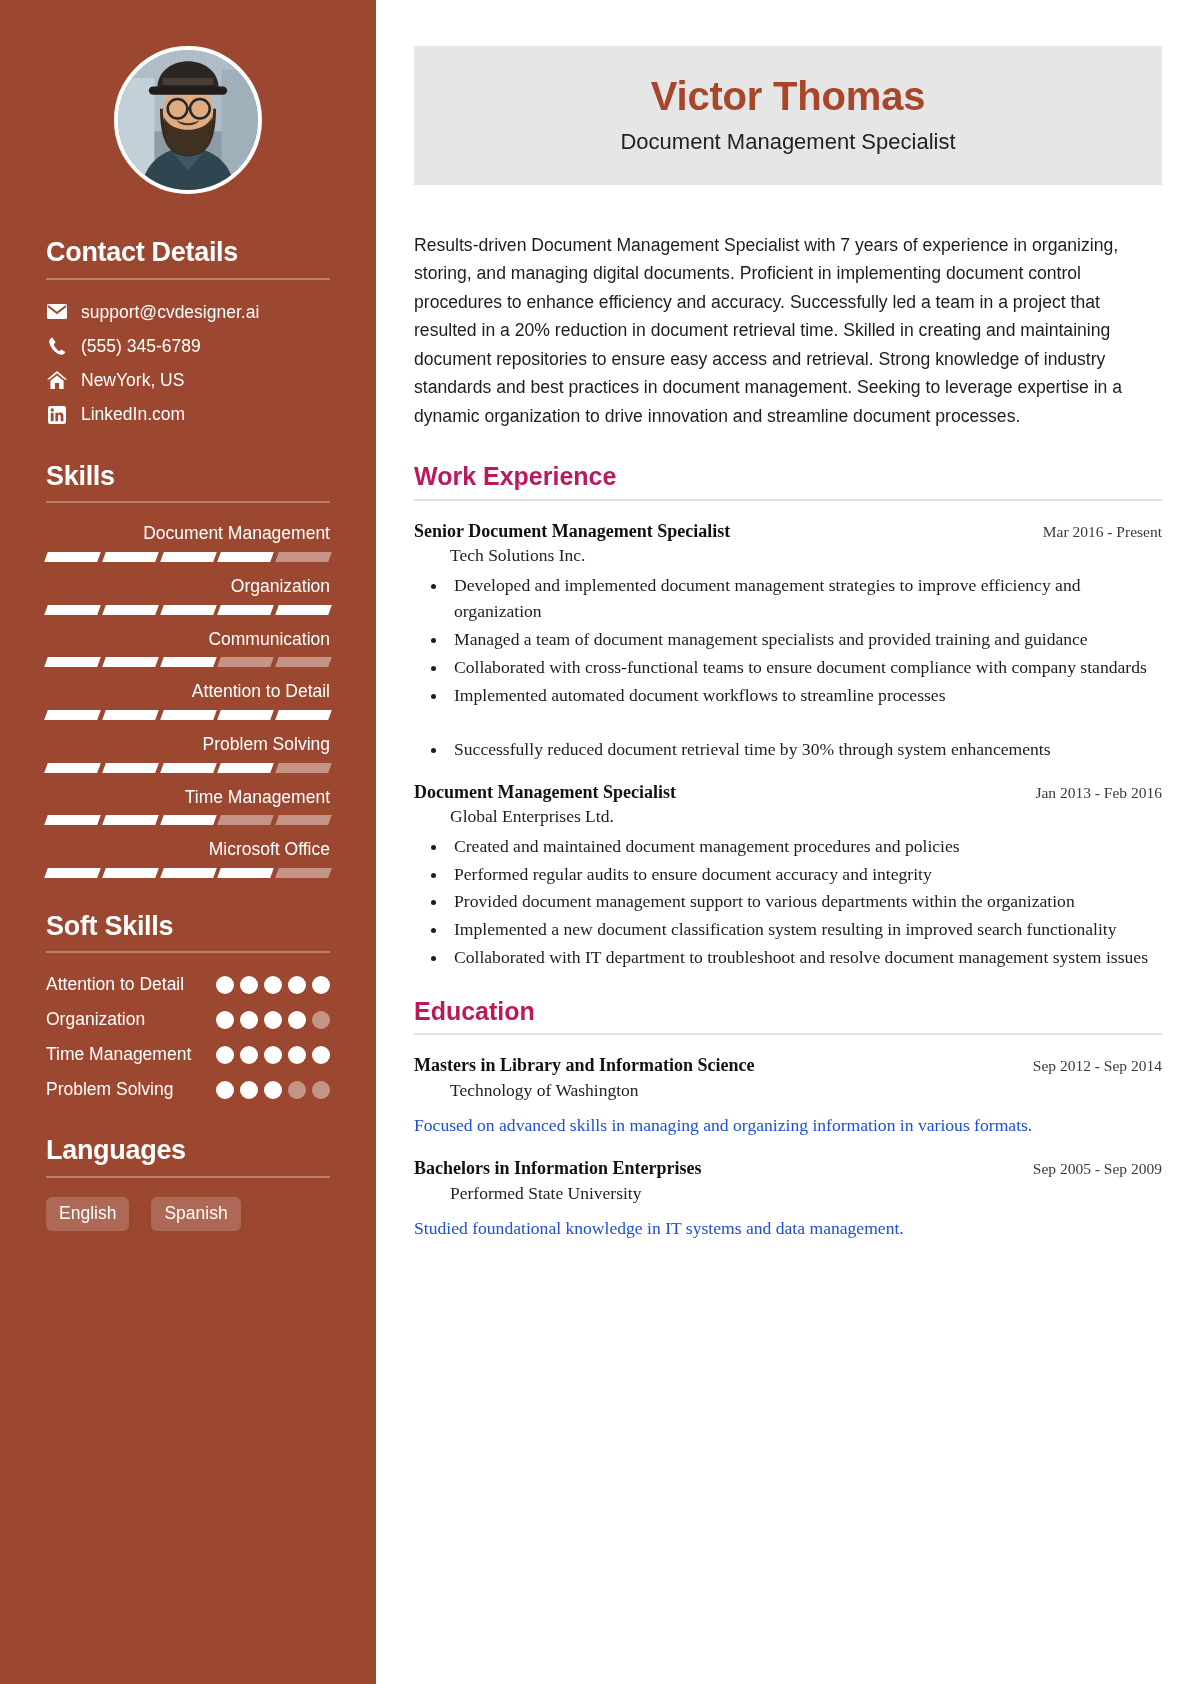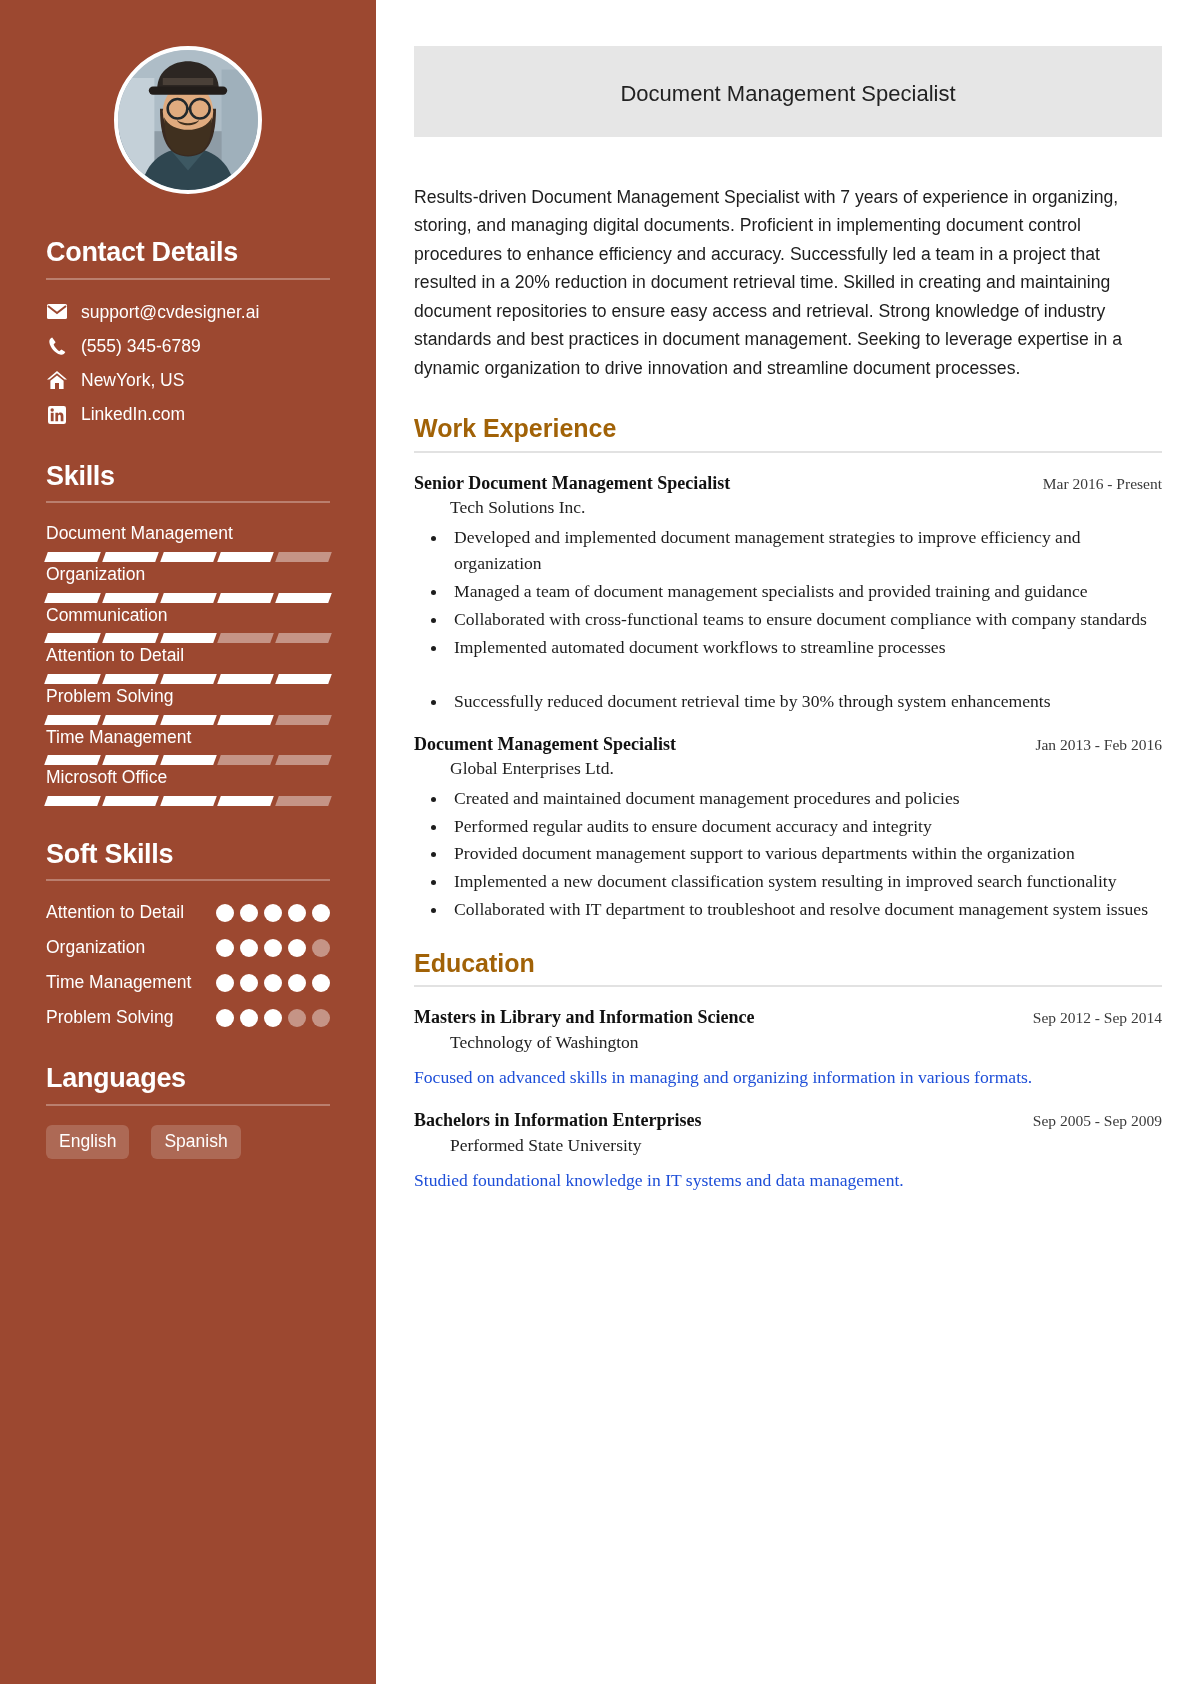--- a/index.html
+++ b/index.html
@@ -68,21 +68,21 @@
   .c-ico {
     width: 22px;
     flex: 0 0 22px;
     display: flex;
     align-items: center;
     justify-content: center;
   }
   .c-ico svg { display: block; }
 
   
-  .skill-item { margin-bottom: 1px; }
+  .skill-item { margin-bottom: 13px; text-align: right; }
   .skill-name {
     font-size: 17.5px;
     line-height: 1.35;
     margin-bottom: 6px;
   }
   .skill-bar {
     display: flex;
     gap: 5px;
     height: 10px;
   }
@@ -149,21 +149,21 @@
     line-height: 1.35;
     margin-top: 7px;
   }
   .summary {
     color: #1d1d1d;
     font-size: 17.6px;
     line-height: 1.62;
     margin-bottom: 32px;
   }
   .sec-head {
-    color: #a16207;
+    color: #be185d;
     font-size: 25px;
     font-weight: bold;
     line-height: 1.15;
     margin-bottom: 8px;
   }
   .sec-rule {
     height: 2px;
     background: #e2e2e2;
     margin-bottom: 18px;
   }
@@ -441,20 +441,21 @@
           <span class="lang-pill">English</span>
           <span class="lang-pill">Spanish</span>
         </div>
     </section>
 
   </aside>
 
   <main class="main">
 
     <div class="namecard">
+      <div class="name">Victor Thomas</div>
       <div class="role">Document Management Specialist</div>
     </div>
 
     <p class="summary">Results-driven Document Management Specialist with 7 years of experience in organizing, storing, and managing digital documents. Proficient in implementing document control procedures to enhance efficiency and accuracy. Successfully led a team in a project that resulted in a 20% reduction in document retrieval time. Skilled in creating and maintaining document repositories to ensure easy access and retrieval. Strong knowledge of industry standards and best practices in document management. Seeking to leverage expertise in a dynamic organization to drive innovation and streamline document processes.</p>
 
     <section class="sec-block">
       <div class="sec-head">Work Experience</div>
       <div class="sec-rule"></div>
       <div id="work-list">
           <div class="entry">

